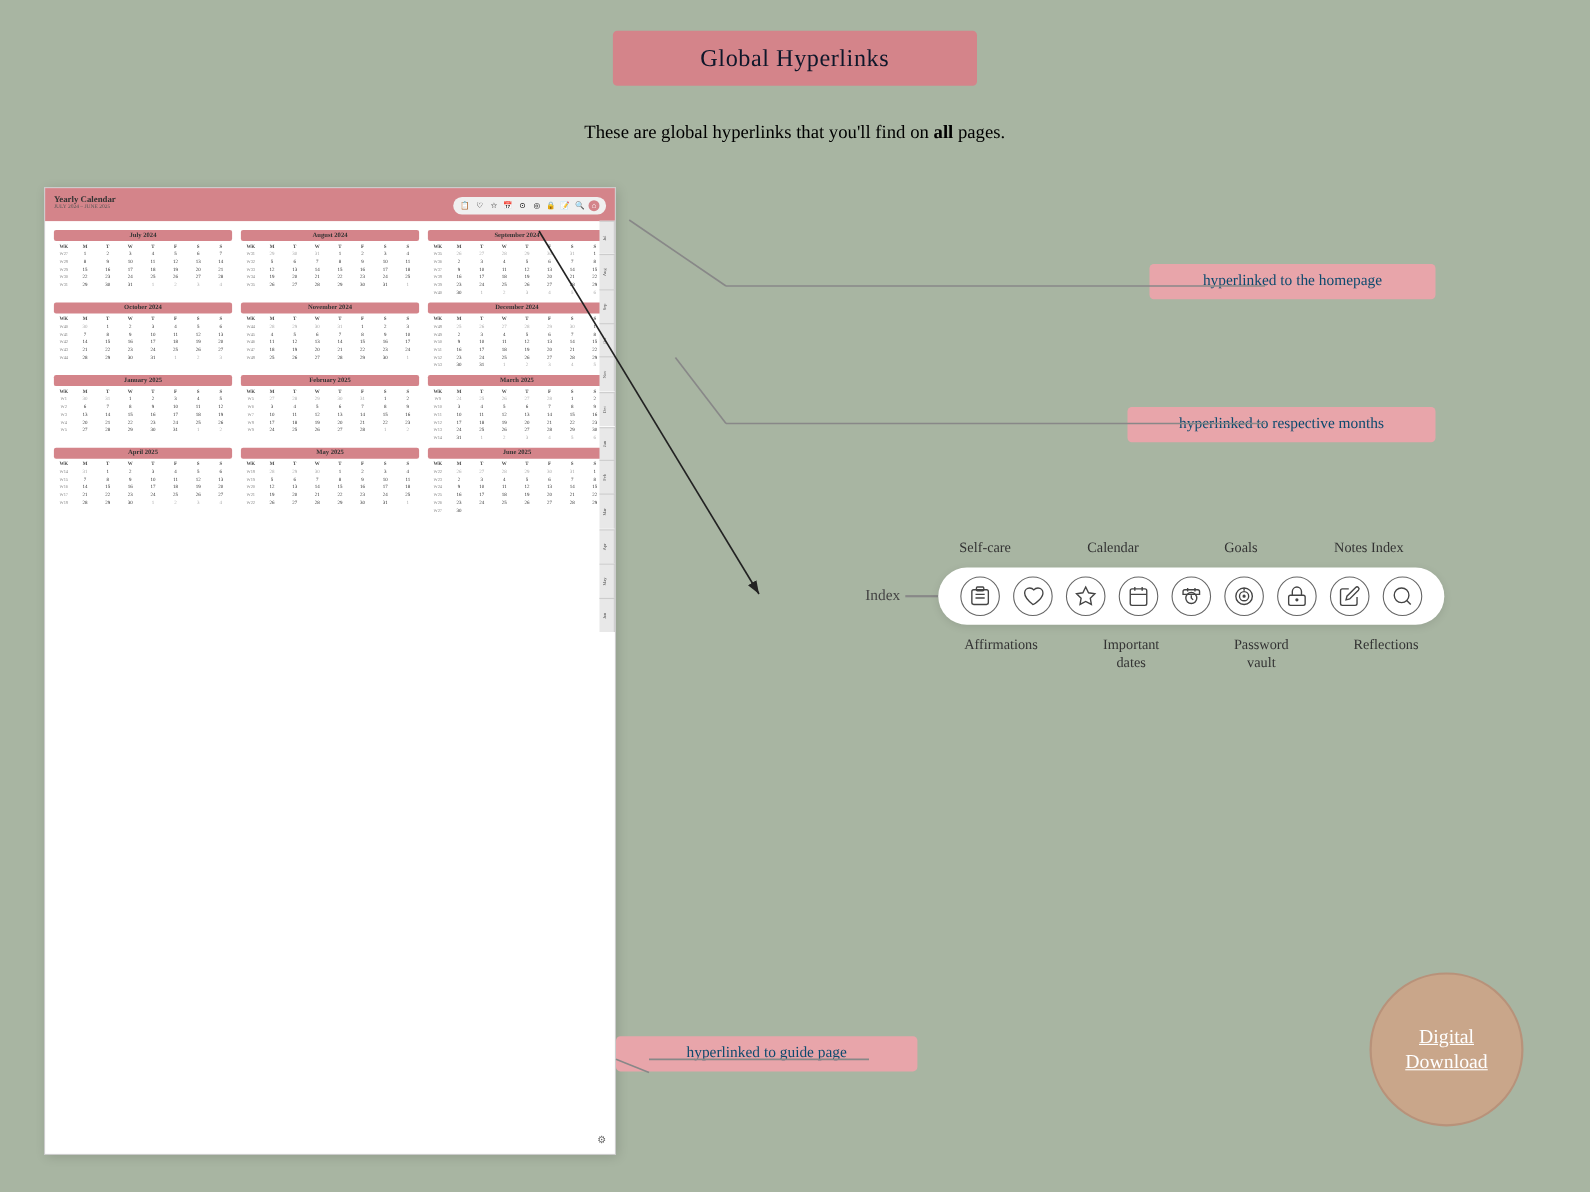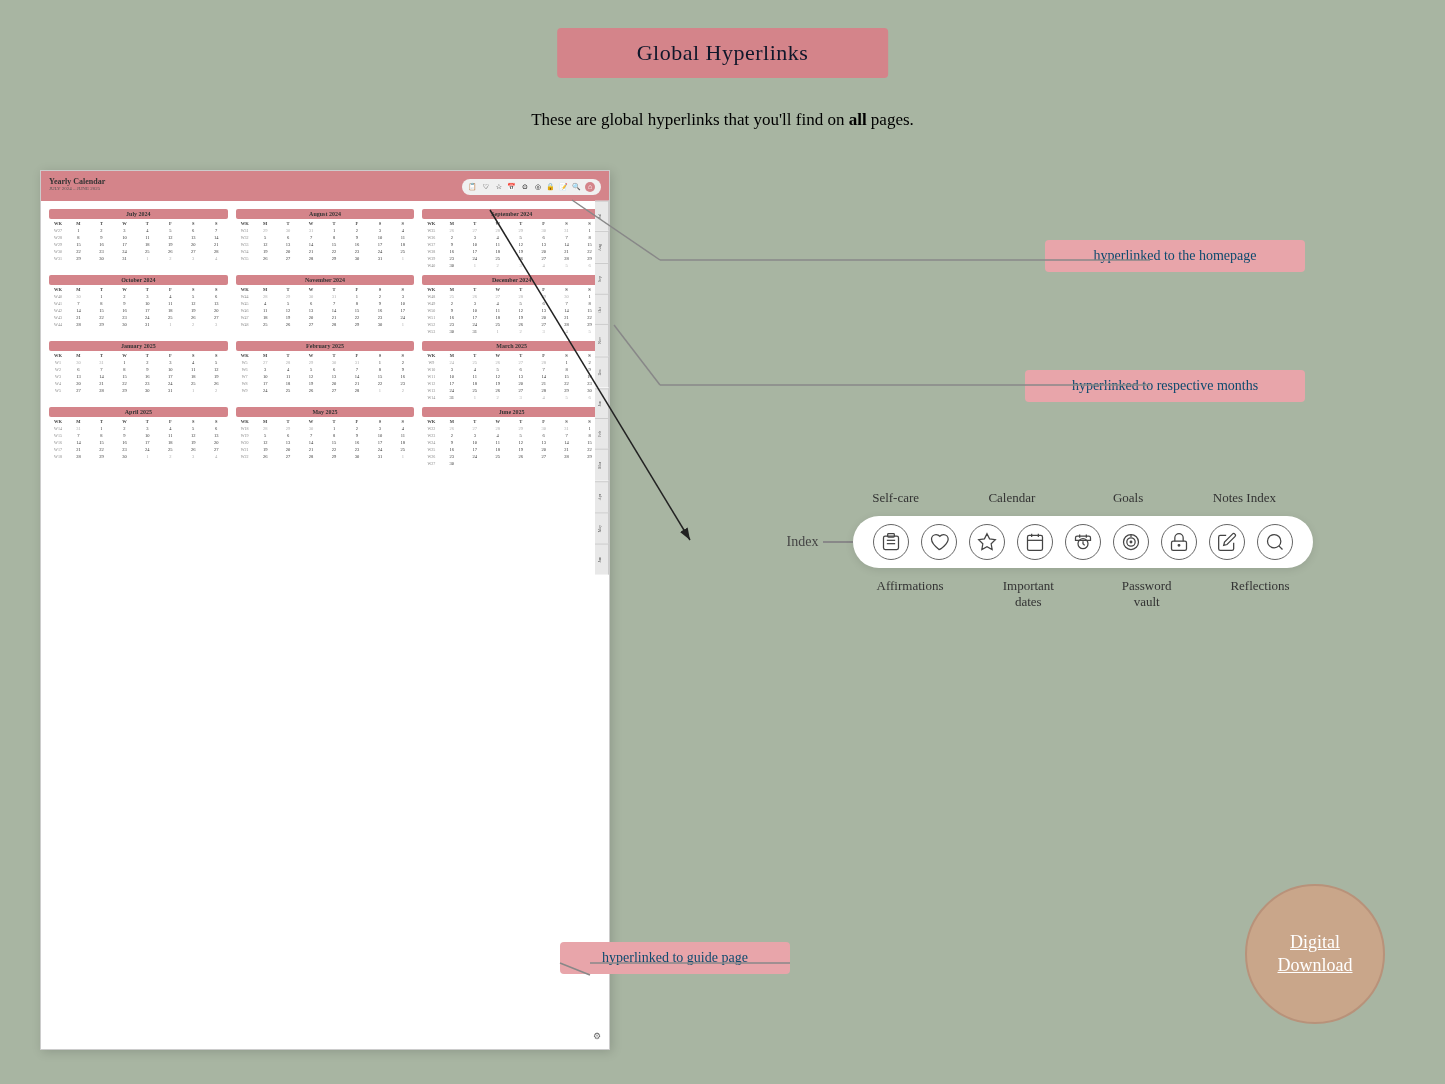--- a/index.html
+++ b/index.html
@@ -40,21 +40,21 @@
     }
     .subtitle strong {
       font-weight: bold;
     }
 
     
     .calendar-doc {
       position: absolute;
       top: 170px;
       left: 40px;
-      width: 570px;
+      width: 520px;
       height: 880px;
       background: white;
       border: 1px solid #ccc;
       box-shadow: 2px 2px 10px rgba(0,0,0,0.15);
       overflow: hidden;
       font-size: 5.5px;
     }
 
     .cal-header {
       background: #d4848a;
@@ -204,21 +204,21 @@
 
     .callout-months {
       top: 370px;
       right: 140px;
       width: 280px;
     }
 
     .callout-guide {
       bottom: 110px;
       left: 560px;
-      width: 230px;
+      width: 274px;
     }
 
     
     .arrows-svg {
       position: absolute;
       top: 0;
       left: 0;
       width: 1445px;
       height: 1084px;
       pointer-events: none;

